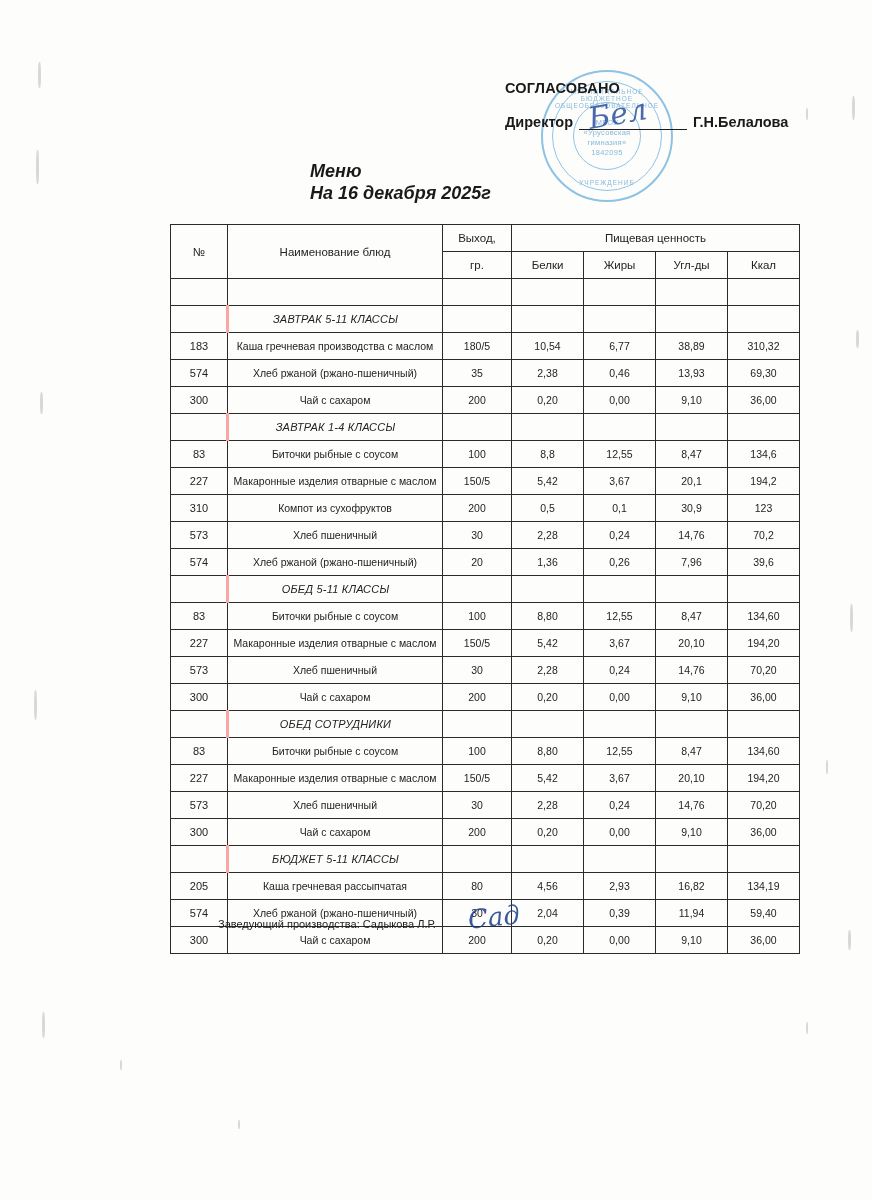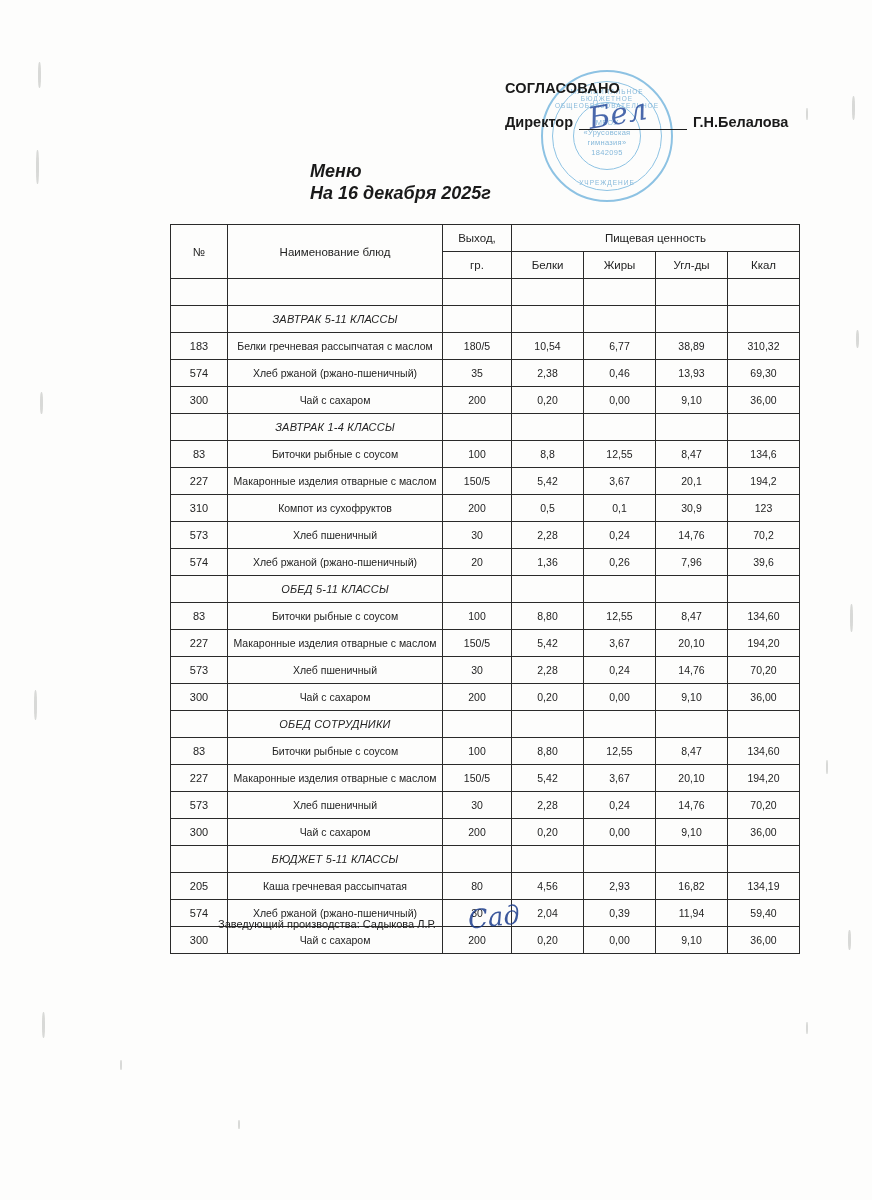--- a/index.html
+++ b/index.html
@@ -160,21 +160,21 @@
   .col-val { width: 71px; }
 
   .hdr-nutr { font-size: 11.5px; }
 
   .row-section td {
     font-weight: bold;
     font-style: italic;
     font-size: 11px;
     letter-spacing: .2px;
   }
-  .row-section .sec-label { border-left: 1px solid #fca5a5; }
+  .row-section .sec-label { border-left: 3px solid #fca5a5; }
 
   td.name { font-size: 10.5px; }
   td.small { font-size: 10.5px; }
 
   .spacer-row td { height: 12px; }
 
   
   .footer {
     position: absolute;
     left: 218px;
@@ -271,21 +271,21 @@
           <td></td>
           <td class="sec-label">ЗАВТРАК 5-11 КЛАССЫ</td>
           <td></td>
           <td></td>
           <td></td>
           <td></td>
           <td></td>
         </tr>
         <tr>
           <td>183</td>
-          <td class="name">Белки гречневая рассыпчатая с маслом</td>
+          <td class="name">Каша гречневая производства с маслом</td>
           <td class="small">180/5</td>
           <td class="small">10,54</td>
           <td class="small">6,77</td>
           <td class="small">38,89</td>
           <td class="small">310,32</td>
         </tr>
         <tr>
           <td>574</td>
           <td class="name">Хлеб ржаной (ржано-пшеничный)</td>
           <td class="small">35</td>

